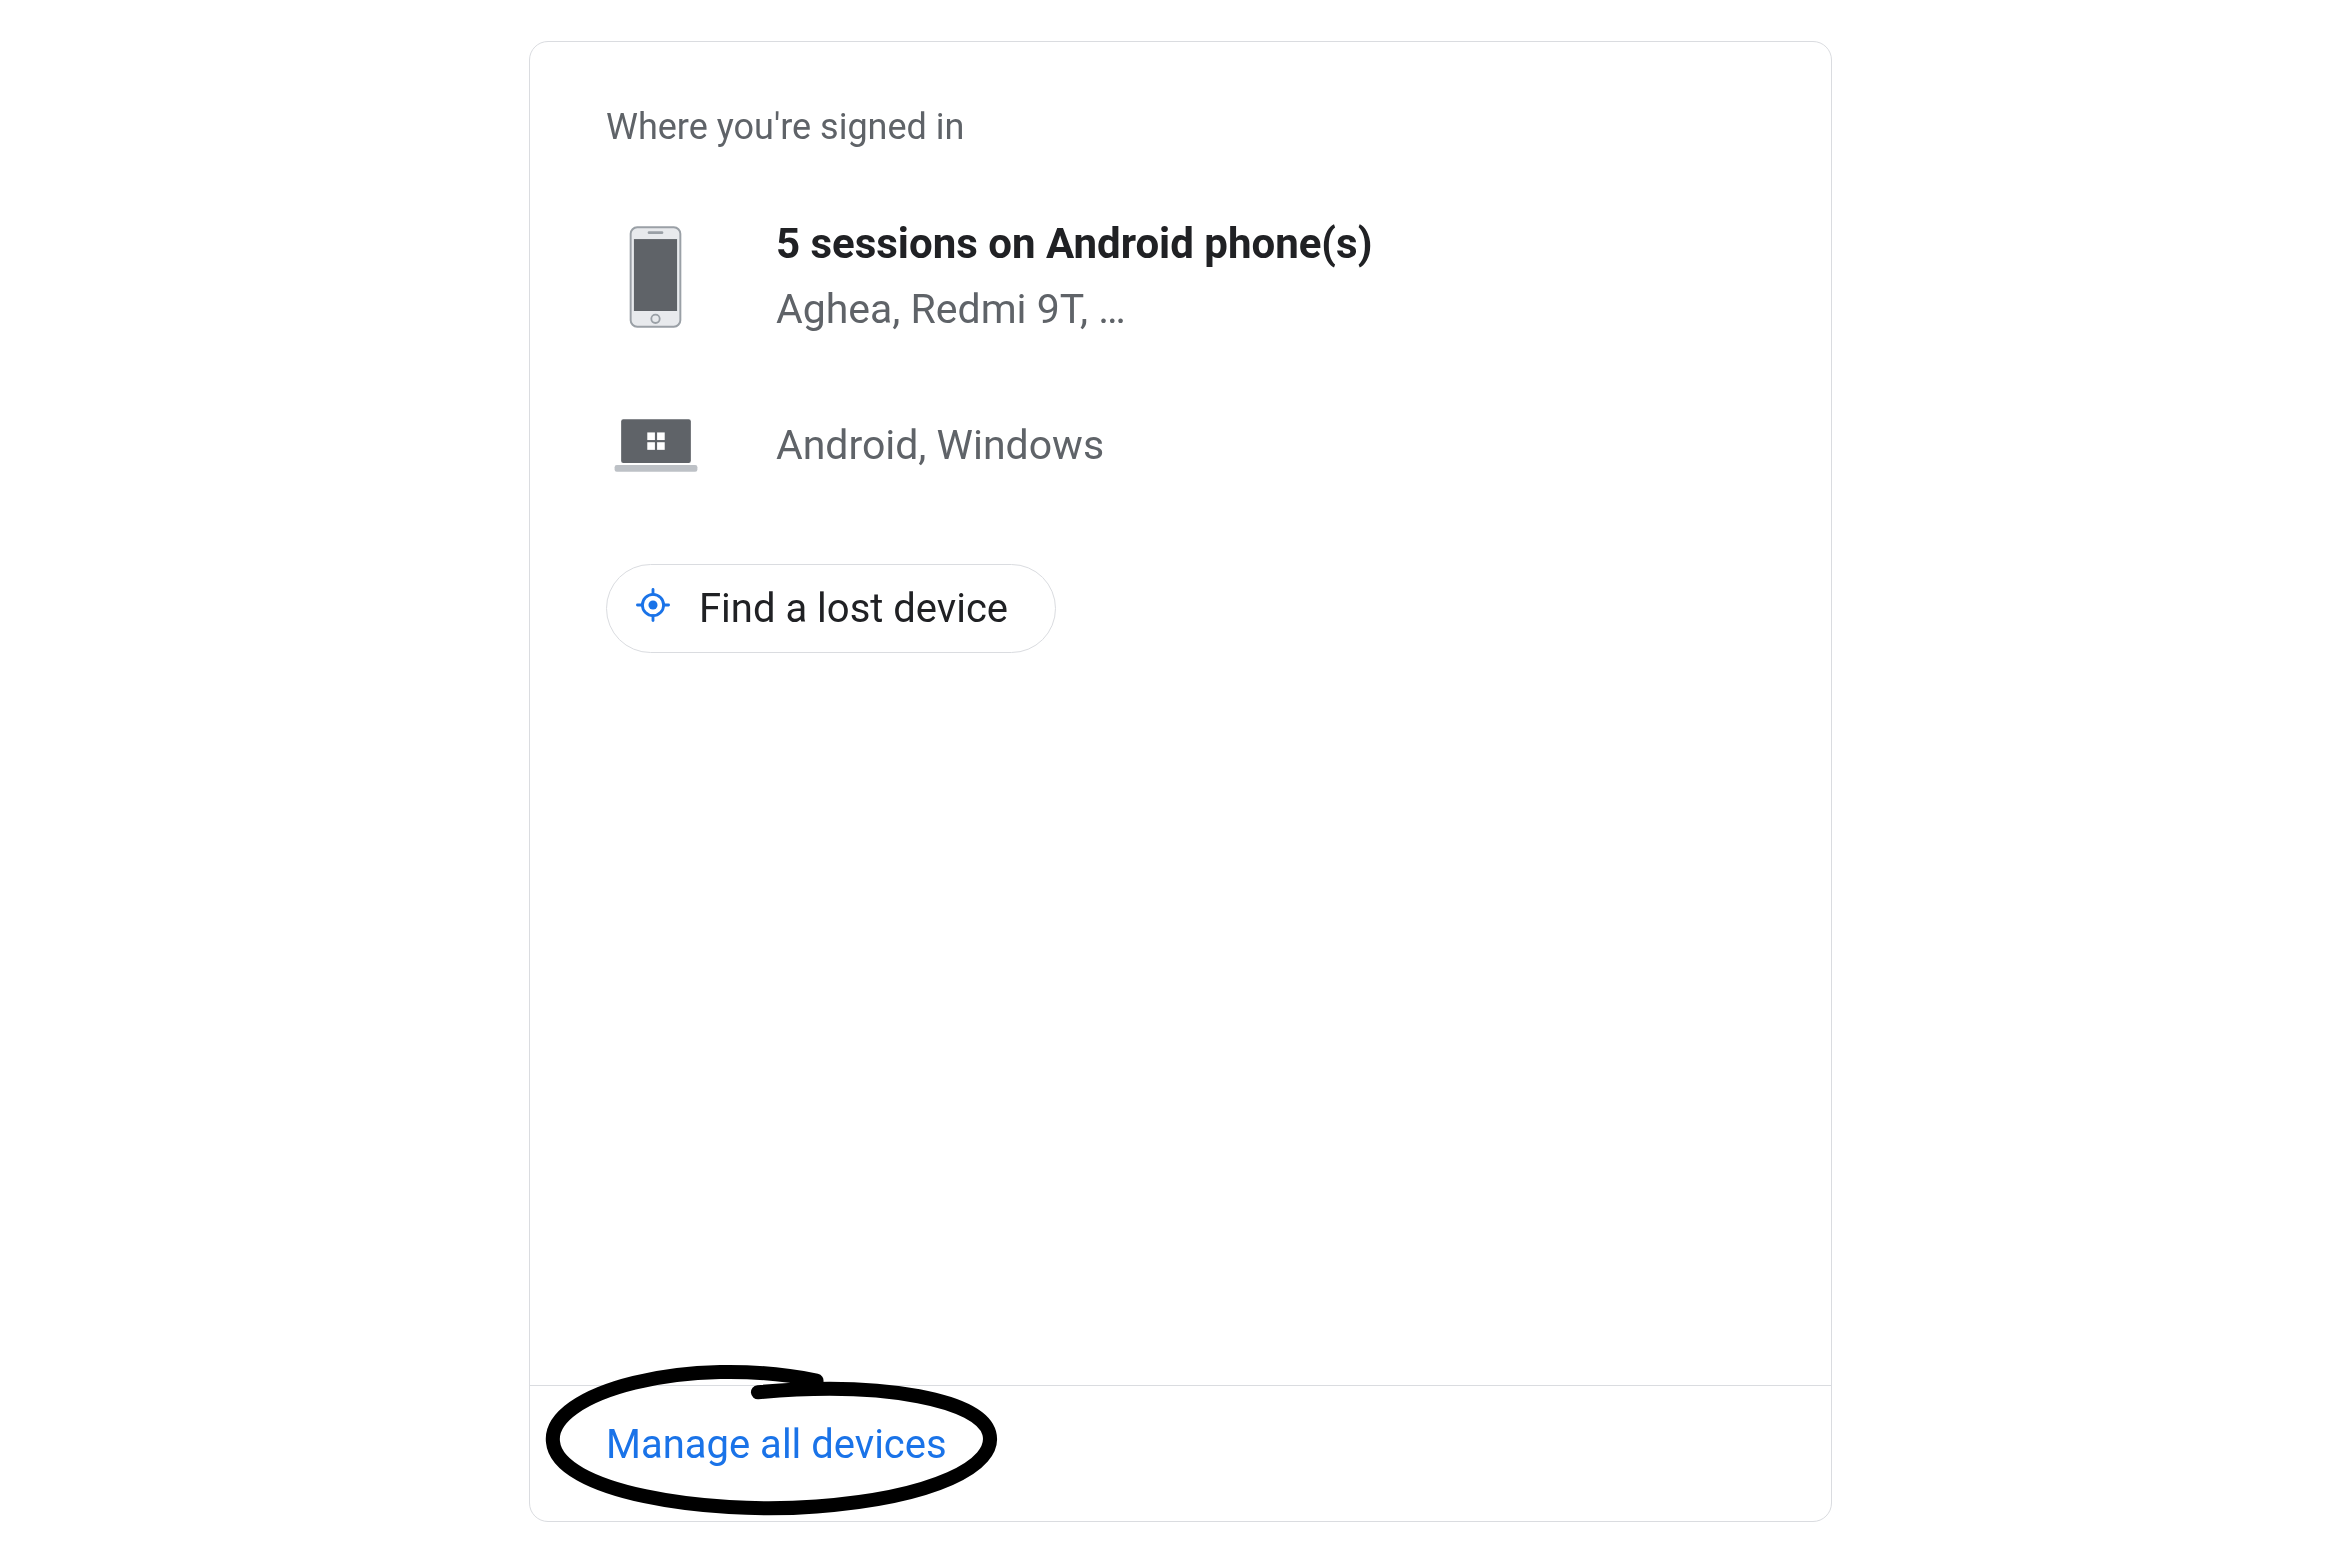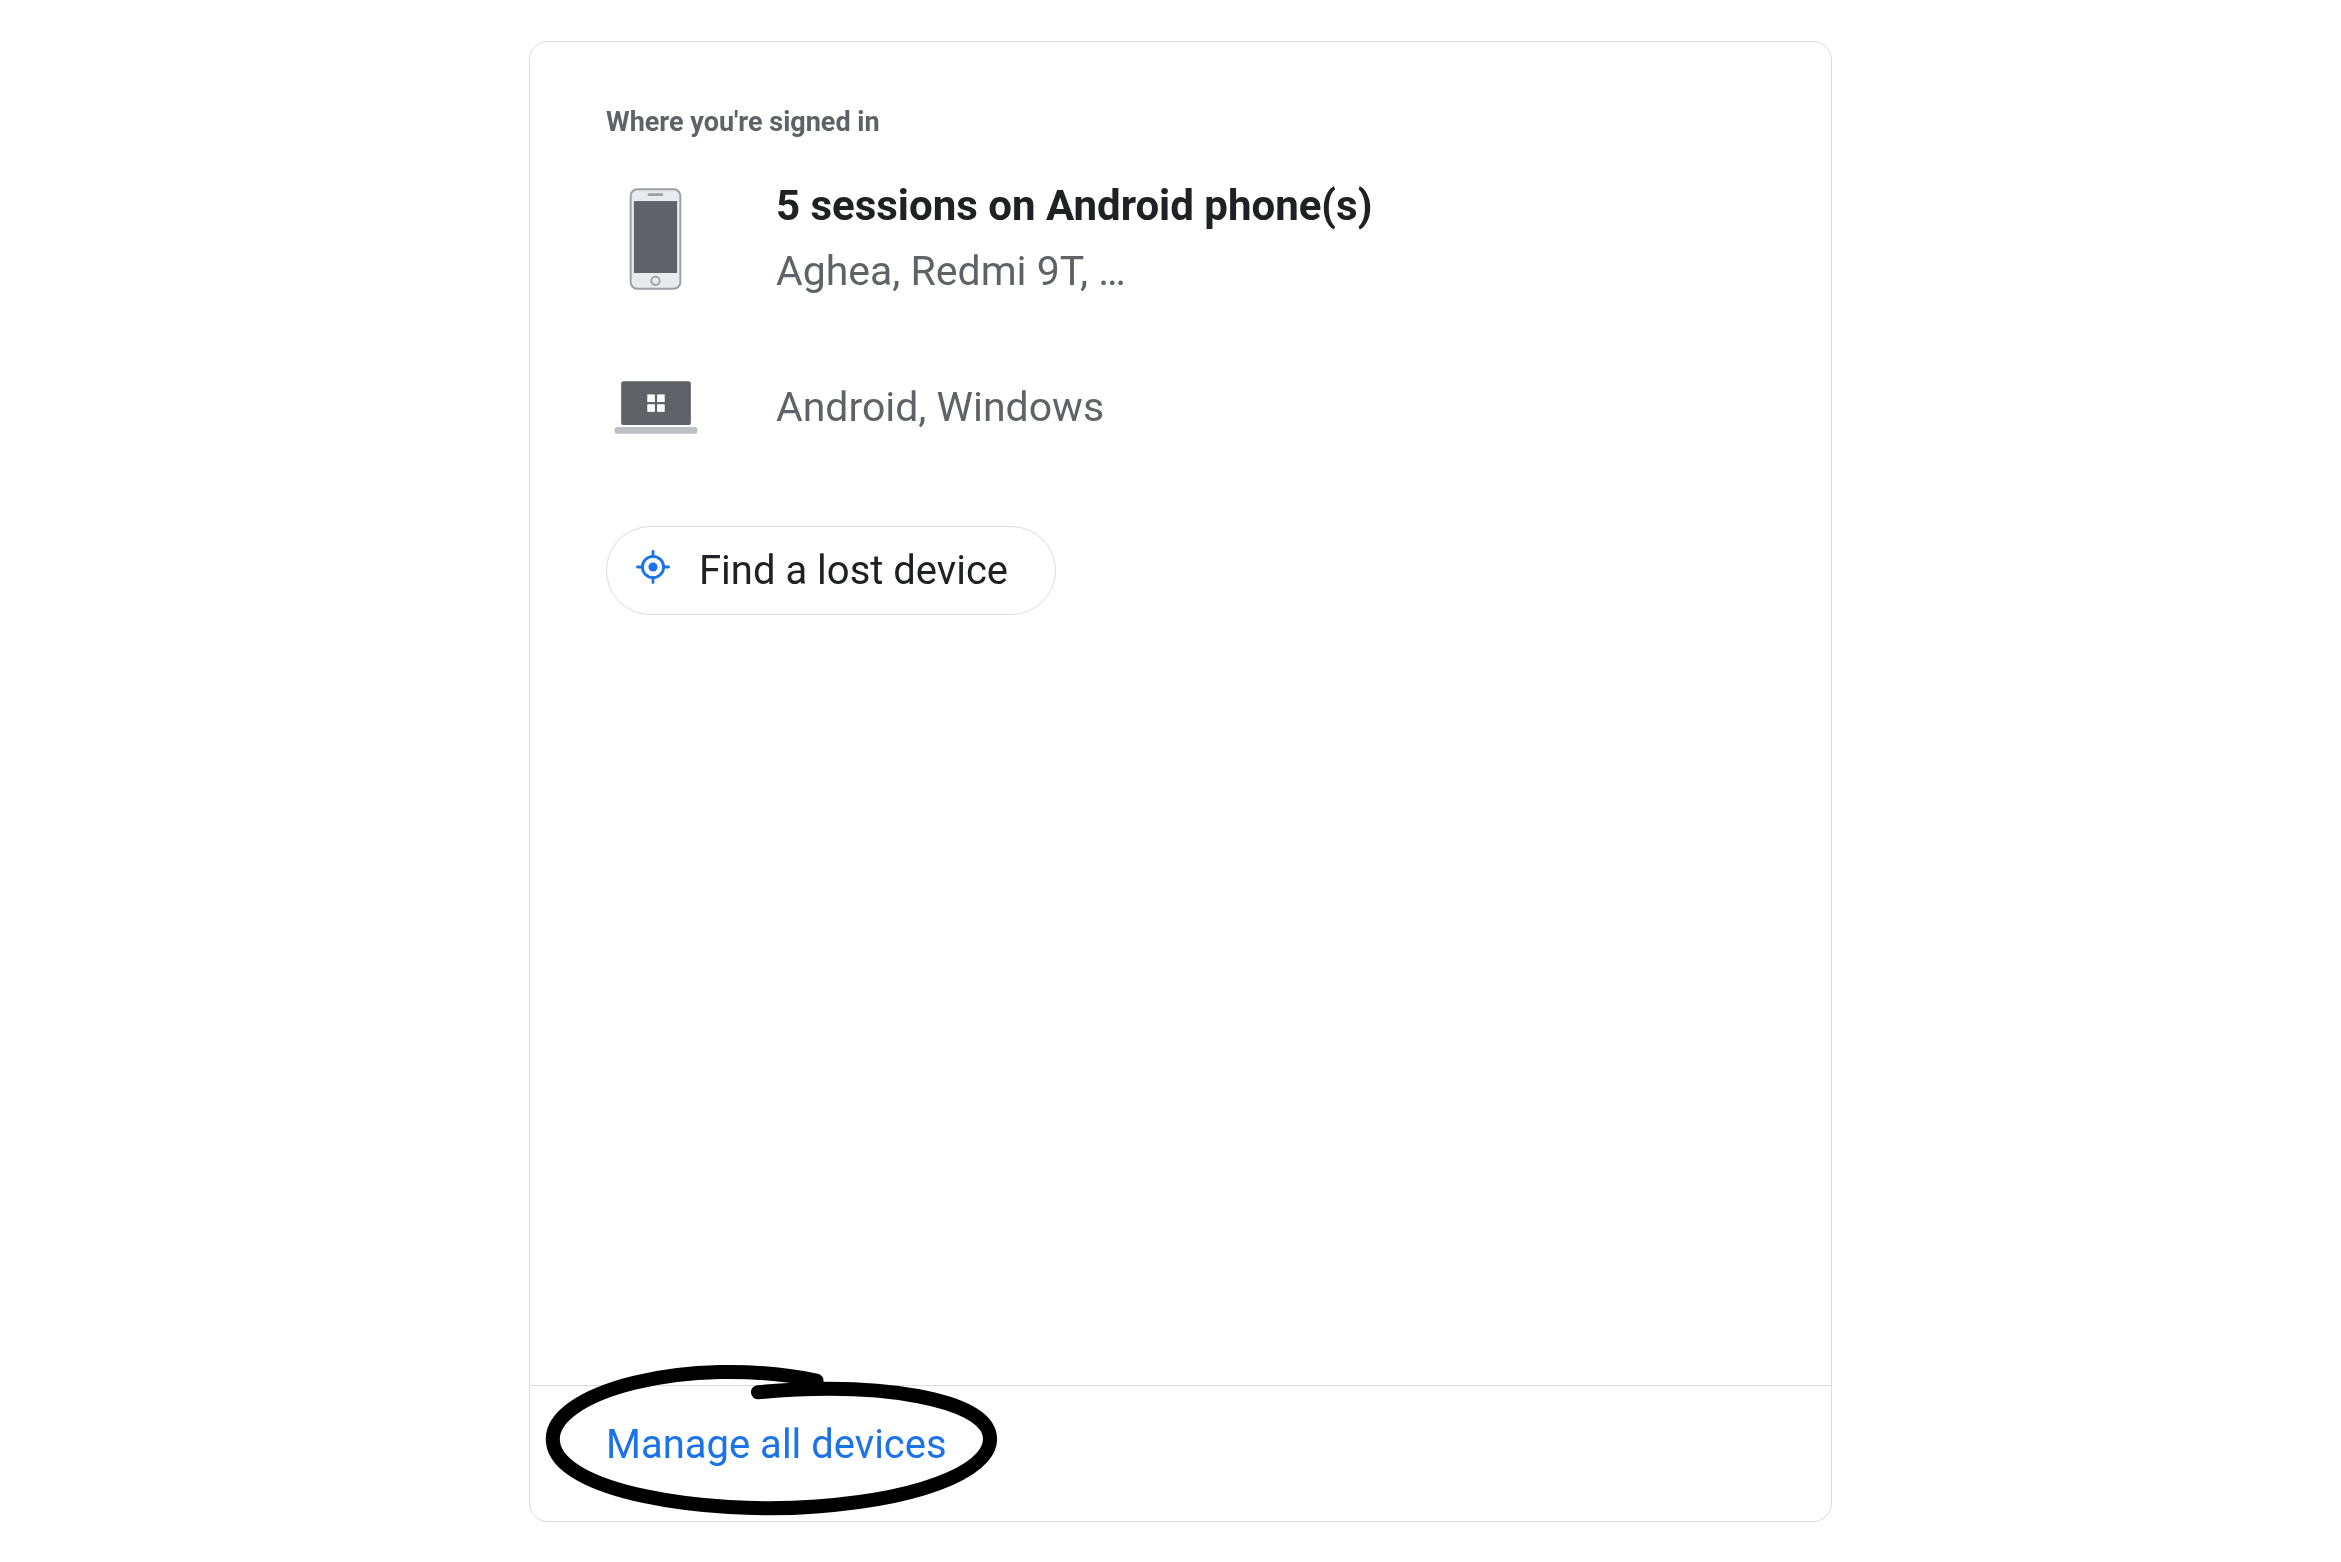--- a/index.html
+++ b/index.html
@@ -35,24 +35,24 @@
     padding:64px 76px 0 76px;
   }
   .card-title{
     font-size:59px;
     font-weight:400;
     letter-spacing:-0.6px;
     color:var(--text-primary);
     margin:0 0 26px 0;
   }
   .card-subtitle{
-    font-size:27px;
-    font-weight:700;
+    font-size:36px;
+    font-weight:400;
     color:var(--text-secondary);
-    margin:0 0 44px 0;
+    margin:0 0 72px 0;
   }
 
   .device-list{display:flex;flex-direction:column;gap:82px;margin-bottom:88px;}
   .device-row{display:flex;align-items:center;gap:76px;padding-left:5.9px;}
   .device-icon{width:88px;display:flex;justify-content:center;}
   .device-text{display:flex;flex-direction:column;gap:17.6px;}
   .device-title{font-size:42px;color:var(--text-primary);line-height:1.15;font-weight:bold;}
   .device-detail{font-size:41px;color:var(--text-secondary);line-height:1.15;}
 
   .find-pill{

